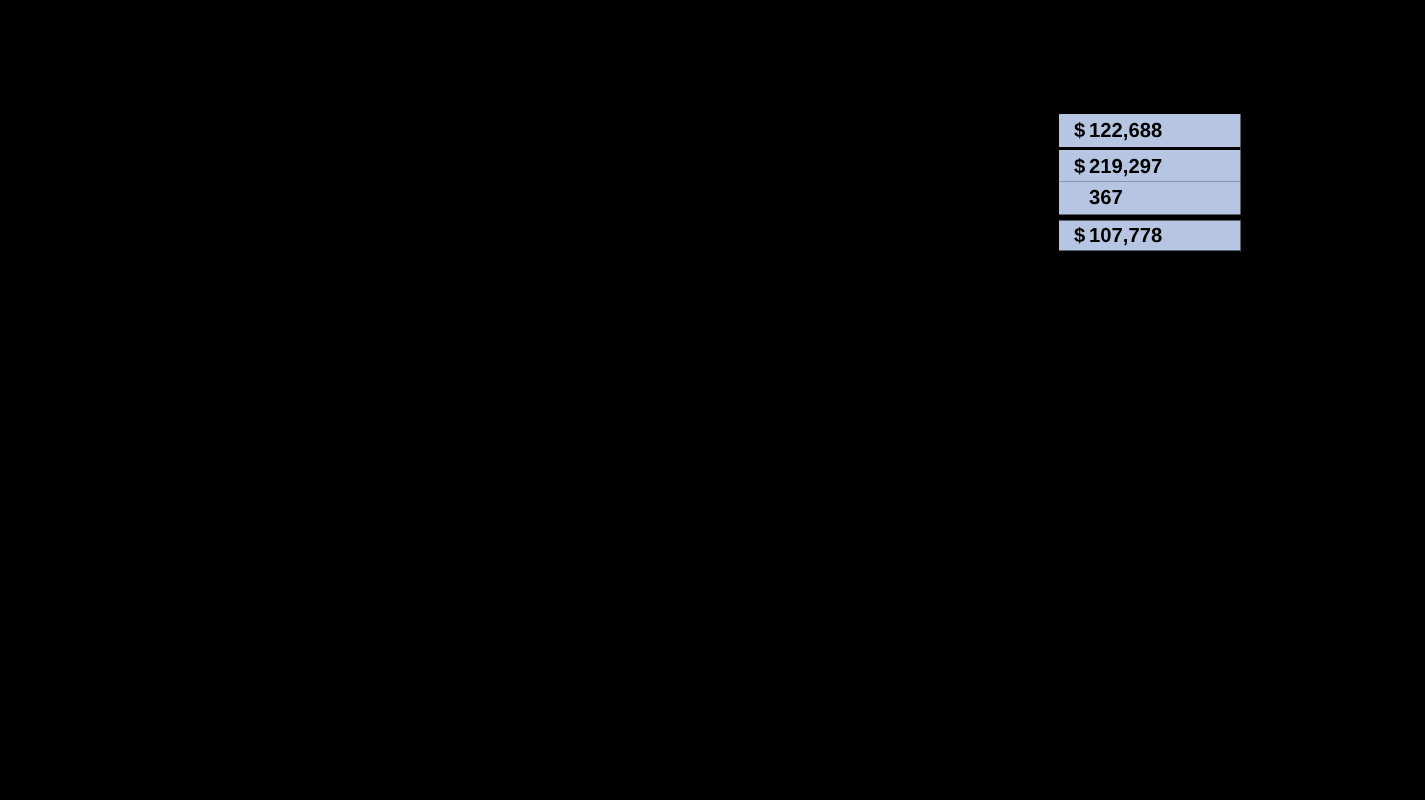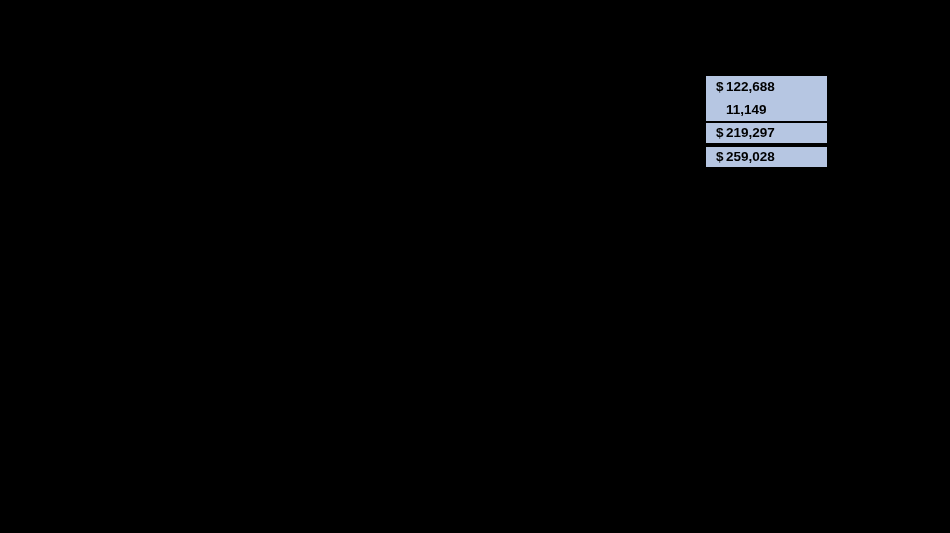--- a/index.html
+++ b/index.html
@@ -61,32 +61,32 @@
 
 <div class="canvas">
 
   <div class="figures-block">
 
     <div class="cell-row">
       <span class="currency">$</span>
       <span class="value">122,688</span>
     </div>
 
-    <div class="cell-row">
-      <span class="currency"></span>
-      <span class="value">11,149</span>
-    </div>
 
 
     <div class="cell-row subtotal">
       <span class="currency">$</span>
       <span class="value">219,297</span>
     </div>
 
+    <div class="cell-row">
+      <span class="currency"></span>
+      <span class="value">367</span>
+    </div>
 
     <div class="cell-row grand-total">
       <span class="currency">$</span>
-      <span class="value">259,028</span>
+      <span class="value">107,778</span>
     </div>
 
   </div>
 
 </div>
 
 </body></html>

